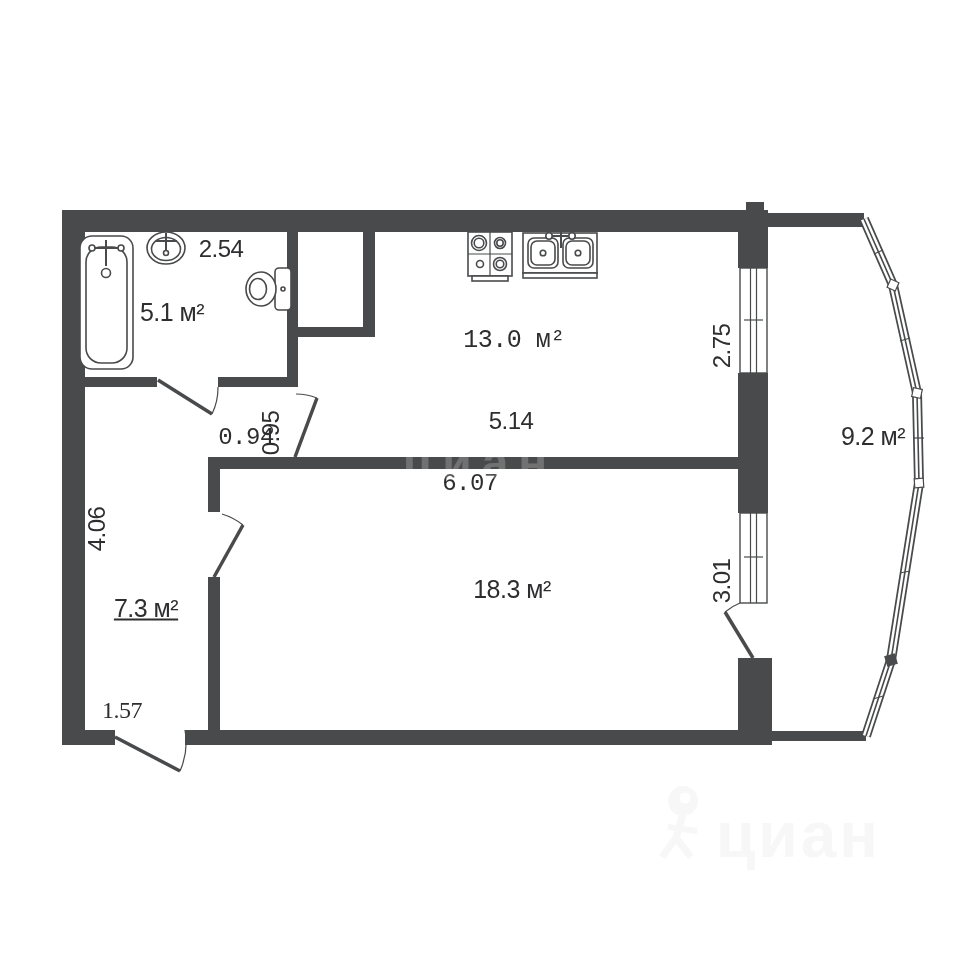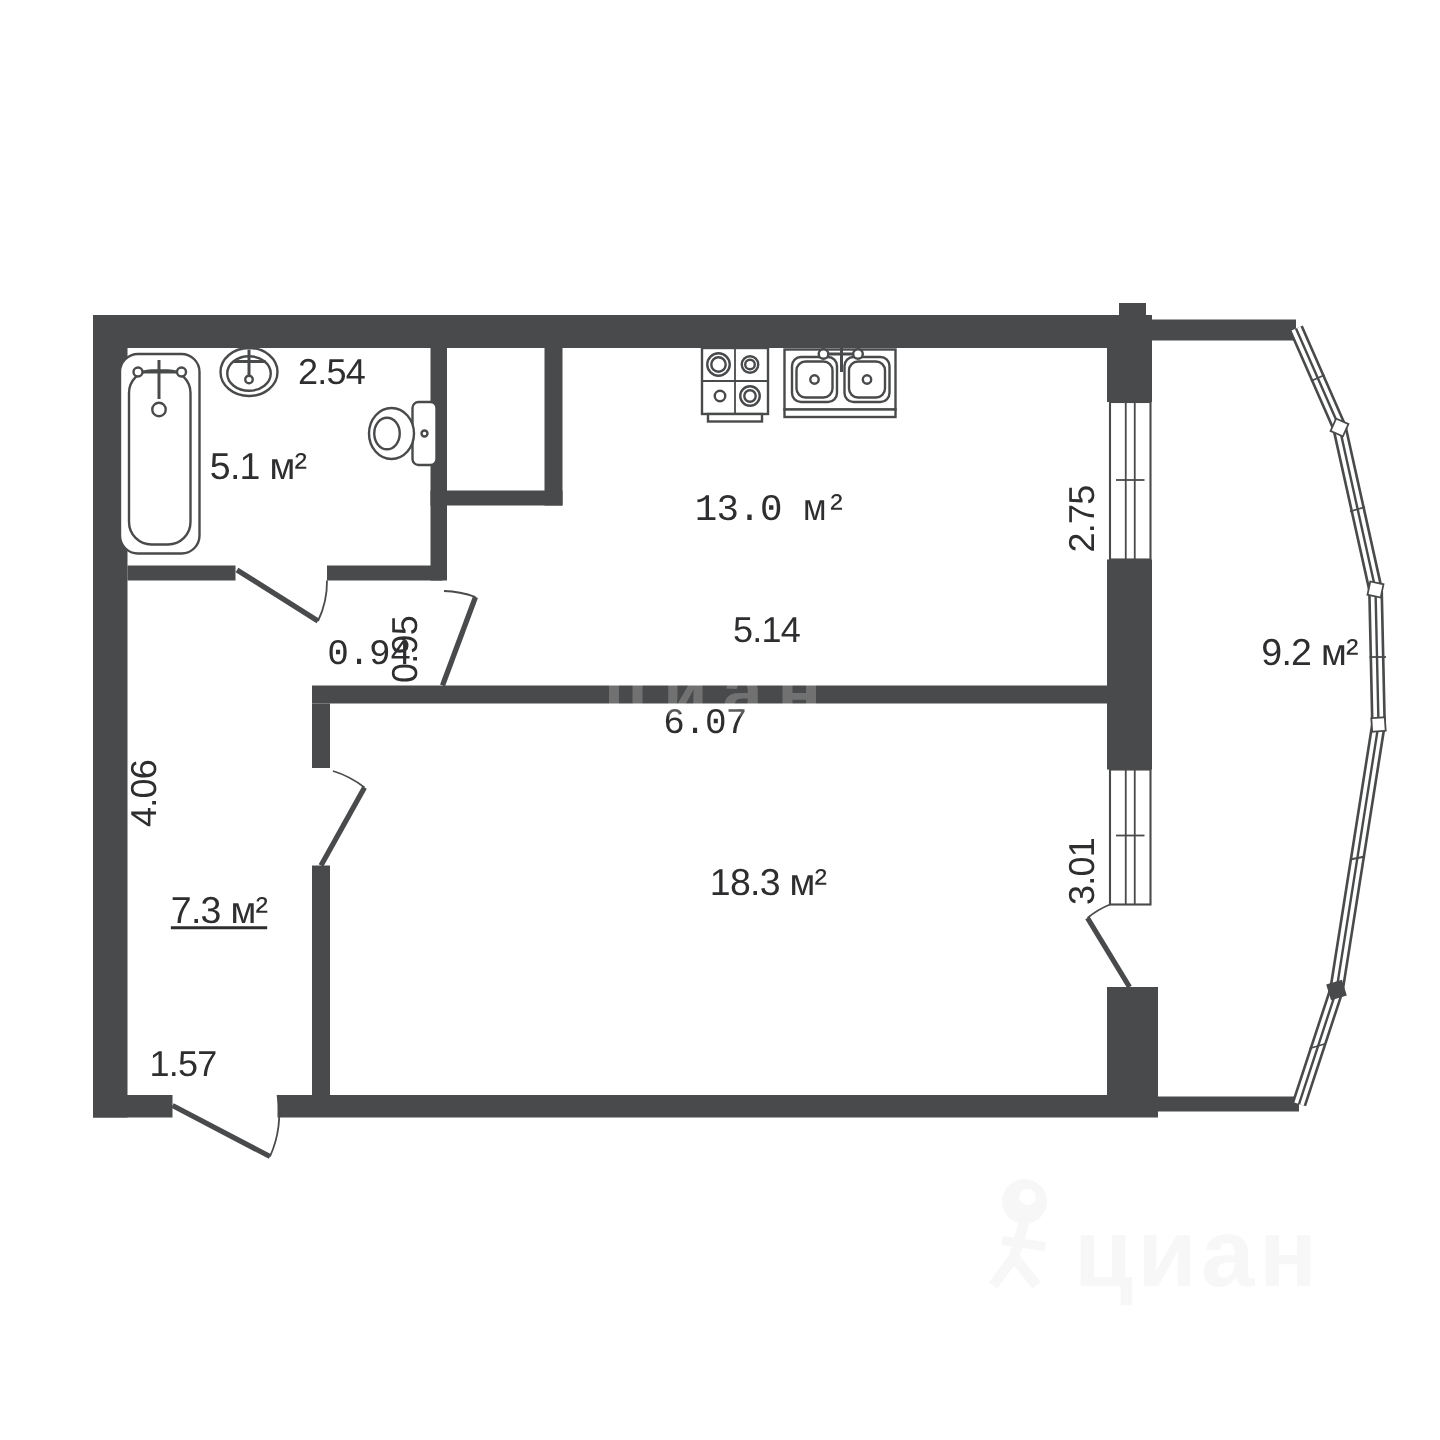--- a/index.html
+++ b/index.html
@@ -169,18 +169,18 @@
   <div class="lbl area" style="left:841px;top:436px;margin-left:32px;">9.2 м²</div>
 
   <div class="lbl" style="left:221px;top:249px;text-align:right;">2.54</div>
   <div class="lbl" style="left:246px;top:437px;font-family:Liberation Mono, monospace;">0.94</div>
   <div class="lbl rot" style="left:271px;top:433px;">0.95</div>
   <div class="lbl" style="left:511px;top:421px;">5.14</div>
   <div class="lbl" style="left:470px;top:483px;font-family:Liberation Mono, monospace;">6.07</div>
   <div class="lbl rot" style="left:722px;top:346px;">2.75</div>
   <div class="lbl rot" style="left:722px;top:581px;">3.01</div>
   <div class="lbl rot" style="left:97px;top:529px;">4.06</div>
-  <div class="lbl" style="left:122px;top:710px;">1.57</div>
+  <div class="lbl" style="left:122px;top:710px;font-family:Liberation Serif, serif;">1.57</div>
 
   <div class="wm-wall" style="left:480px;top:462px;">циан</div>
   <div class="wm-brand" style="left:716px;top:798px;">циан</div>
 
 </div>
 
 </body></html>

